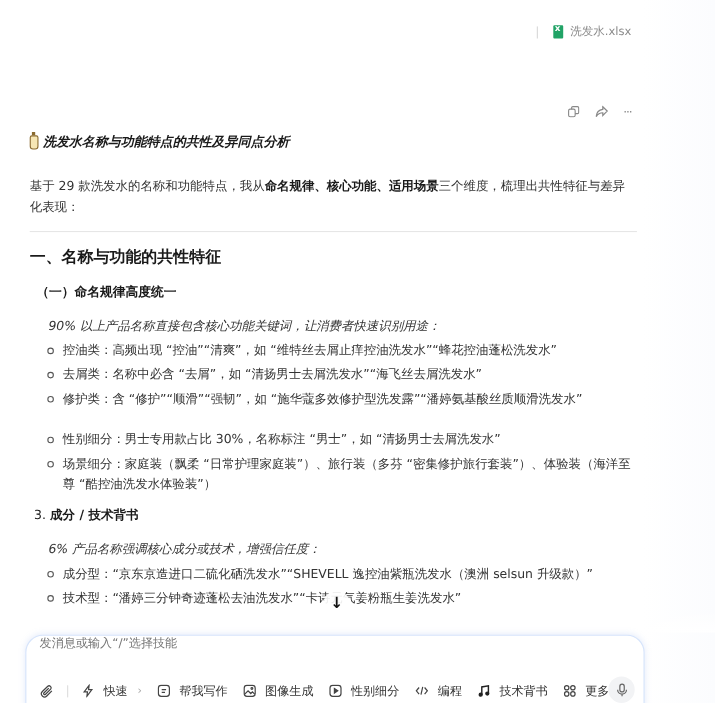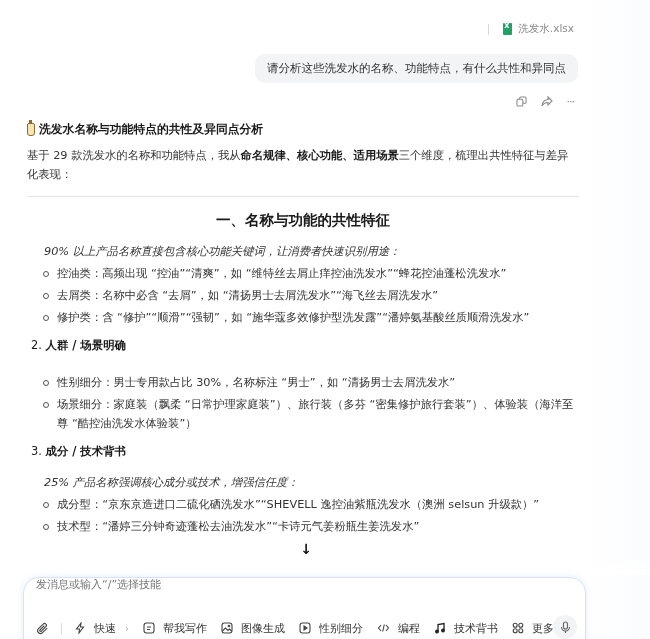--- a/index.html
+++ b/index.html
@@ -18,27 +18,27 @@
     .xlsx-icon::after { content: "x"; position: absolute; left: 1px; top: -2px; font-size: 8px; color: #fff; font-weight: bold; }
 
     
     .user-bubble { position: absolute; top: 54px; right: 72px; background: #f3f4f6; border-radius: 10px; padding: 7px 12px; font-size: 11.5px; color: #333; white-space: nowrap; }
 
     .msg-actions { position: absolute; top: 95px; right: 76px; display: flex; gap: 14px; align-items: center; color: #888; }
     .msg-actions svg { display: block; }
 
     
     .answer { position: absolute; top: 120px; left: 27px; width: 552px; font-size: 11.3px; line-height: 19px; color: #333; }
-    .title { font-weight: bold; font-size: 11.8px; color: #1a1a1a; display: flex; align-items: center; gap: 4px; height: 18px; }
+    .title { font-weight: bold; font-size: 11.8px; color: #1a1a1a; display: flex; align-items: center; gap: 4px; height: 18px; font-style: italic; }
     .bottle { display: inline-block; width: 8px; height: 13px; border: 1.4px solid #8a6a2f; border-radius: 2px 2px 3px 3px; background: #f6e6b4; position: relative; top: 0; }
     .bottle::before { content: ""; position: absolute; left: 1px; top: -4px; width: 3px; height: 3px; background: #8a6a2f; }
-    .intro { margin-top: 8px; }
+    .intro { margin-top: 22px; }
     .intro b { color: #1a1a1a; }
     .divider { height: 1px; background: #e6e6e6; margin: 12px 0 0 0; }
-    .h1 { font-size: 14.5px; font-weight: bold; color: #1a1a1a; margin-top: 14px; text-align: center; }
+    .h1 { font-size: 14.5px; font-weight: bold; color: #1a1a1a; margin-top: 14px; }
     .h2 { font-size: 11.6px; font-weight: bold; color: #1a1a1a; margin-top: 12px; padding-left: 6px; }
     .h3 { font-size: 11.4px; color: #1a1a1a; margin-top: 9px; padding-left: 4px; }
     .h3 .num { font-weight: normal; }
     .h3 .txt { font-weight: bold; }
     .para { margin-top: 12px; padding-left: 17px; font-style: italic; }
     ul.bul { list-style: none; padding-left: 16px; margin-top: 3px; }
     ul.bul li { position: relative; padding-left: 14px; margin-top: 3px; }
     ul.bul li::before { content: ""; position: absolute; left: 0; top: 7px; width: 4px; height: 4px; border: 1px solid #555; border-radius: 50%; }
 
     
@@ -61,21 +61,20 @@
 <body>
 
 <div class="page">
 
   <div class="attach-row">
     <span class="attach-sep"></span>
     <span class="xlsx-icon"></span>
     <span>洗发水.xlsx</span>
   </div>
 
-  <div class="user-bubble">请分析这些洗发水的名称、功能特点，有什么共性和异同点</div>
 
   <div class="msg-actions">
     <span>
       <svg width="11" height="11" viewBox="0 0 12 12" fill="none" stroke="#888" stroke-width="1.1">
           <rect x="1" y="3.5" width="6.5" height="7.5" rx="1.5"></rect>
           <path d="M4 3.5V2.2A1.2 1.2 0 0 1 5.2 1h4.6A1.2 1.2 0 0 1 11 2.2v4.6A1.2 1.2 0 0 1 9.8 8H7.5"></path>
         </svg>
     </span>
     <span>
       <svg width="12" height="11" viewBox="0 0 12 11" fill="none" stroke="#888" stroke-width="1.1">
@@ -89,42 +88,39 @@
     <div class="title">
       <span class="bottle"></span>
       <span>洗发水名称与功能特点的共性及异同点分析</span>
     </div>
     <div class="intro">
       <span>基于 29 款洗发水的名称和功能特点，我从</span><b>命名规律、核心功能、适用场景</b><span>三个维度，梳理出共性特征与差异化表现：</span>
     </div>
     <div class="divider"></div>
 
     <div class="h1">一、名称与功能的共性特征</div>
+    <div class="h2">（一）命名规律高度统一</div>
 
     <div class="para">90% 以上产品名称直接包含核心功能关键词，让消费者快速识别用途：</div>
     <ul class="bul">
       <li>控油类：高频出现 “控油”“清爽”，如 “维特丝去屑止痒控油洗发水”“蜂花控油蓬松洗发水”</li>
       <li>去屑类：名称中必含 “去屑”，如 “清扬男士去屑洗发水”“海飞丝去屑洗发水”</li>
       <li>修护类：含 “修护”“顺滑”“强韧”，如 “施华蔻多效修护型洗发露”“潘婷氨基酸丝质顺滑洗发水”</li>
     </ul>
 
-    <div class="h3">
-      <span class="num">2.</span>
-      <span class="txt">人群 / 场景明确</span>
-    </div>
     <ul class="bul" style="margin-top:18px;">
       <li>性别细分：男士专用款占比 30%，名称标注 “男士”，如 “清扬男士去屑洗发水”</li>
       <li>场景细分：家庭装（飘柔 “日常护理家庭装”）、旅行装（多芬 “密集修护旅行套装”）、体验装（海洋至尊 “酷控油洗发水体验装”）</li>
     </ul>
 
     <div class="h3">
       <span class="num">3.</span>
       <span class="txt">成分 / 技术背书</span>
     </div>
-    <div class="para">25% 产品名称强调核心成分或技术，增强信任度：</div>
+    <div class="para">6% 产品名称强调核心成分或技术，增强信任度：</div>
     <ul class="bul">
       <li>成分型：“京东京造进口二硫化硒洗发水”“SHEVELL 逸控油紫瓶洗发水（澳洲 selsun 升级款）”</li>
       <li>技术型：“潘婷三分钟奇迹蓬松去油洗发水”“卡诗元气姜粉瓶生姜洗发水”</li>
     </ul>
   </div>
 
   <div class="fade"></div>
 
   <div class="scroll-down">
     <span>↓</span>

